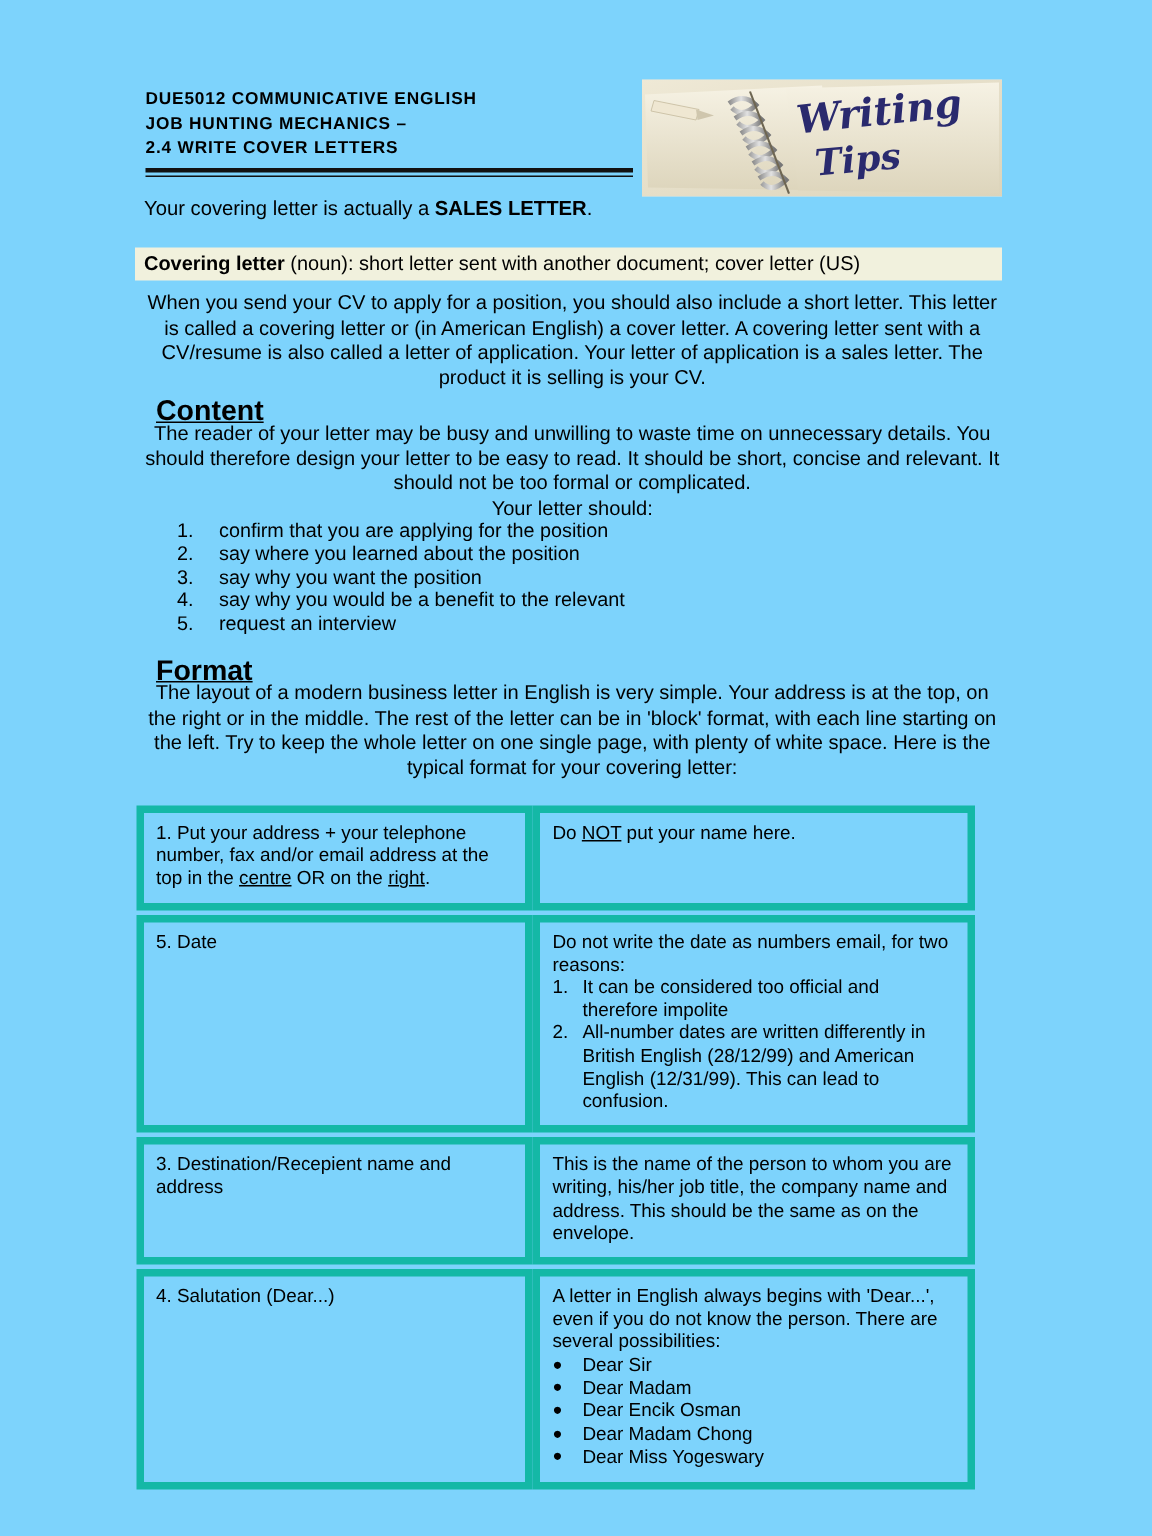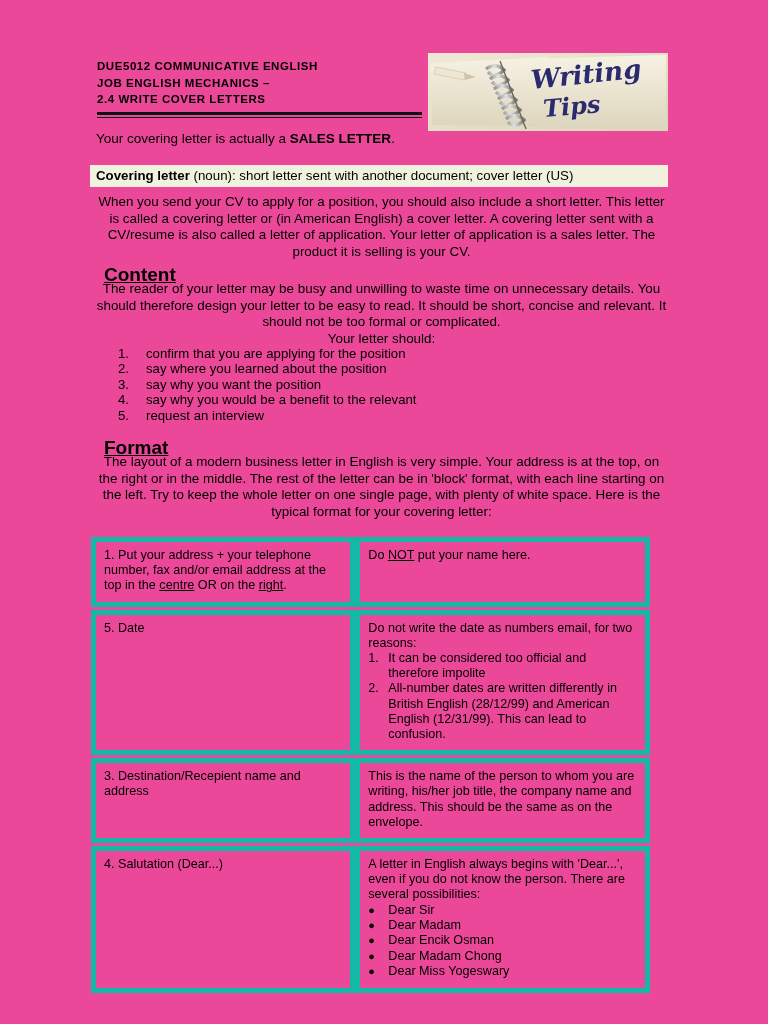--- a/index.html
+++ b/index.html
@@ -13,21 +13,21 @@
     font-family: "Liberation Sans", sans-serif;
     color: #000000;
     position: relative;
     overflow: hidden;
   }
 
   .page {
     position: relative;
     width: 768px;
     height: 1024px;
-    background: #ec4899;
+    background: #7dd3fc;
   }
 
   
   .header-block {
     position: absolute;
     left: 97px;
     top: 58px;
     width: 330px;
   }
   .header-line {
@@ -173,21 +173,21 @@
 
   u { text-decoration: underline; }
 </style>
 </head>
 <body>
 
 <div class="page">
 
   <div class="header-block">
     <div class="header-line">DUE5012 COMMUNICATIVE ENGLISH</div>
-    <div class="header-line">JOB ENGLISH MECHANICS –</div>
+    <div class="header-line">JOB HUNTING MECHANICS –</div>
     <div class="header-line">2.4 WRITE COVER LETTERS</div>
     <div class="header-rule"></div>
   </div>
 
   <div class="notebook-img">
     <svg class="nb-svg" viewBox="0 0 240 78">
       <defs>
         <linearGradient id="pg" x1="0" y1="0" x2="0" y2="1">
           <stop offset="0%" stop-color="#f6f2e4"></stop>
           <stop offset="100%" stop-color="#ddd5bc"></stop>

